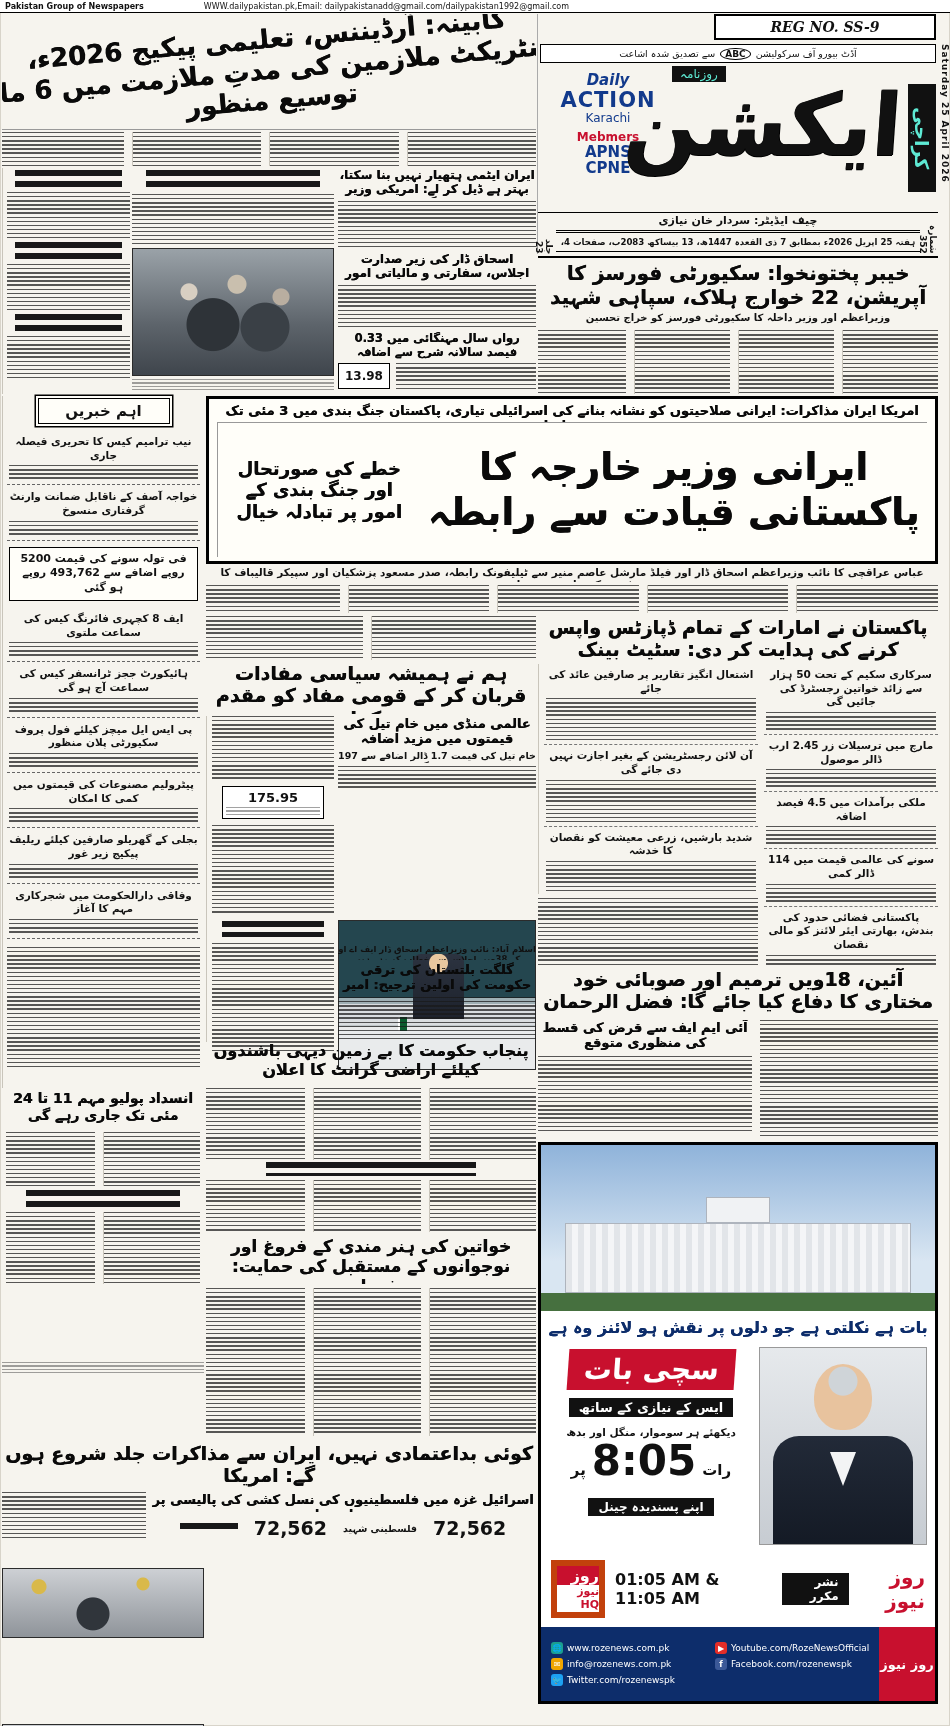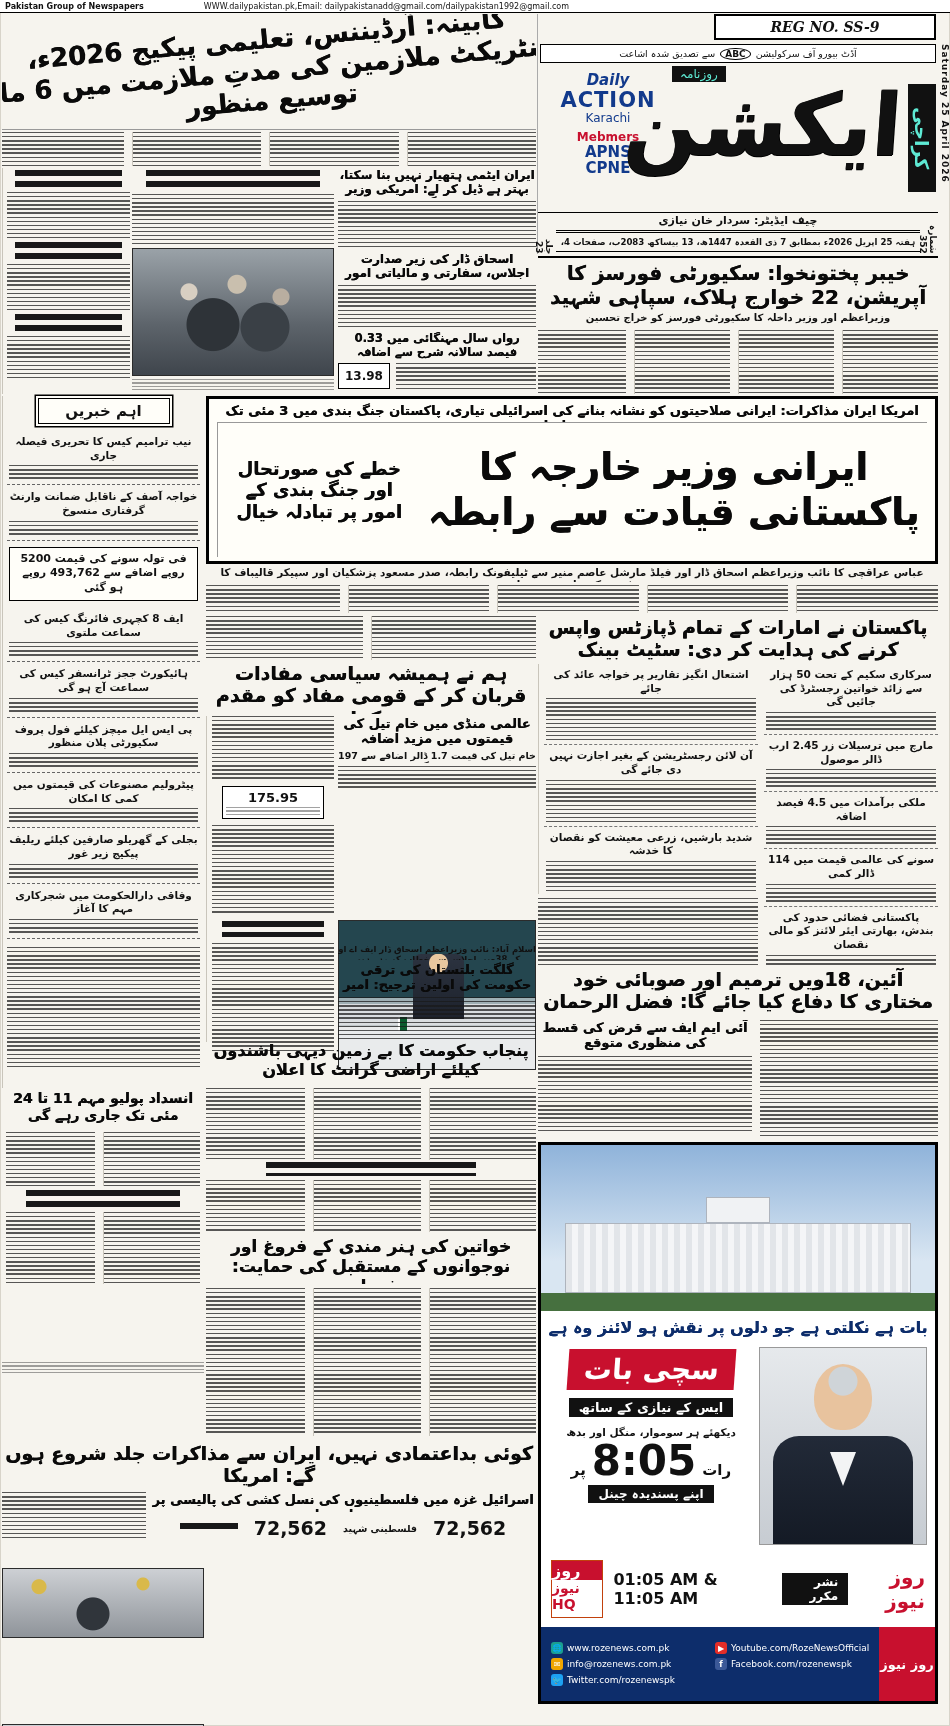--- a/index.html
+++ b/index.html
@@ -53,23 +53,23 @@
   .ad-tagline{height:32px;display:flex;align-items:center;justify-content:center;font-weight:bold;font-size:16px;color:#0d2d6b;direction:rtl;text-shadow:.3px 0 #0d2d6b}
   .ad-main{position:relative;height:208px}
   .redchip{background:#c8102e;color:#fff;font-weight:bold;font-size:28px;padding:4px 16px;display:inline-block;transform:skewX(-4deg);direction:rtl}
   .blkbar{background:#111;color:#fff;font-size:13px;padding:2px 10px;display:inline-block;direction:rtl;font-weight:bold}
   .portrait{position:absolute;right:8px;top:4px;width:168px;height:198px;border:1px solid #999;background:linear-gradient(#e6e9ec,#c7ccd2)}
   .portrait .face{position:absolute;left:50%;top:16px;width:58px;height:66px;margin-left:-29px;border-radius:50% 50% 46% 46%;background:radial-gradient(circle at 50% 26%,#cfd4d8 0 14px,#e8c39e 15px)}
   .portrait .suit{position:absolute;left:8%;bottom:0;width:84%;height:108px;background:linear-gradient(#222a38,#141a25);border-radius:26px 26px 0 0}
   .portrait .shirt{position:absolute;left:50%;bottom:58px;width:26px;height:34px;margin-left:-13px;background:#f3f4f5;clip-path:polygon(0 0,100% 0,50% 100%)}
   .ad-repeat{height:76px;display:flex;align-items:center;gap:10px;padding:0 10px;direction:rtl}
   .roze-red{color:#c8102e;font-weight:bold;font-size:20px;direction:rtl}
-  .hq{width:64px;height:58px;border:1px solid #c2410c;text-align:left}
+  .hq{width:64px;height:58px;border:6px solid #c2410c;text-align:right}
   .hq .t{background:#c8102e;color:#fff;font-weight:bold;font-size:16px;direction:rtl}
-  .hq .u{color:#c8102e;font-weight:bold;font-size:14px;direction:rtl}
+  .hq .u{color:#c8102e;font-weight:bold;font-size:11px;direction:rtl}
   .ad-social{position:relative;height:74px;background:#0d2d6b;color:#fff;padding:8px 66px 8px 10px;display:grid;grid-template-columns:1fr 1fr;gap:4px 10px;align-content:center;font-size:9px}
   .soc{display:flex;align-items:center;gap:4px;white-space:nowrap;overflow:hidden}
   .ico{display:inline-flex;width:12px;height:12px;border-radius:3px;align-items:center;justify-content:center;font-size:8px;flex:0 0 auto}
   .soc-tab{position:absolute;right:0;top:0;bottom:0;width:56px;background:#c8102e;display:flex;align-items:center;justify-content:center;font-weight:bold;font-size:13px;direction:rtl;text-align:center}
   .statbox{border:1.5px solid #000;background:#fff;text-align:center;font-weight:bold}
 </style>
 </head>
 <body>
 
 <div id="page">
@@ -314,21 +314,21 @@
         <div class="fake" style="height:18px;margin-top:3px"></div>
       </div>
       <div class="stack-item">
         <div class="stack-title">پاکستانی فضائی حدود کی بندش، بھارتی ایئر لائنز کو مالی نقصان</div>
         <div class="fake" style="height:18px;margin-top:3px"></div>
       </div>
     </div>
   <div class="abs ur" style="left:538px;top:664px;width:220px;height:230px;overflow:hidden;border-left:1px solid #c9c5bb;padding-left:5px">
 
   <div class="stack-item">
-        <div class="stack-title">اشتعال انگیز تقاریر پر خواجہ عائد کی جائے</div>
+        <div class="stack-title">اشتعال انگیز تقاریر پر صارفین عائد کی جائے</div>
         <div class="fake" style="height:42px;margin-top:3px"></div>
       </div>
       <div class="stack-item">
         <div class="stack-title">آن لائن رجسٹریشن کے بغیر اجازت نہیں دی جائے گی</div>
         <div class="fake" style="height:42px;margin-top:3px"></div>
       </div>
       <div class="stack-item">
         <div class="stack-title">شدید بارشیں، زرعی معیشت کو نقصان کا خدشہ</div>
         <div class="fake" style="height:42px;margin-top:3px"></div>
       </div>
@@ -354,21 +354,21 @@
     <div class="ad-main">
       <div class="abs" style="left:10px;top:6px;width:200px;text-align:center">
         <div class="redchip">سچی بات</div><br>
         <div class="blkbar" style="margin-top:8px">ایس کے نیازی کے ساتھ</div>
         <div class="ur c b" style="font-size:10.5px;margin-top:9px">دیکھئے ہر سوموار، منگل اور بدھ</div>
         <div style="display:flex;direction:rtl;align-items:baseline;justify-content:center;gap:6px;margin-top:2px">
           <span class="ur b" style="font-size:15px">رات</span>
           <span class="b" style="font-size:42px;line-height:1">8:05</span>
           <span class="ur b" style="font-size:15px">پر</span>
         </div>
-        <div class="blkbar" style="margin-top:3px;font-size:12px">اپنے پسندیدہ چینل</div>
+        <div class="blkbar" style="margin-top:16px;font-size:12px">اپنے پسندیدہ چینل</div>
       </div>
       <div class="portrait">
         <div class="face"></div>
         <div class="suit"></div>
         <div class="shirt"></div>
       </div>
     </div>
     <div class="ad-repeat">
       <span class="roze-red">روز نیوز</span>
       <span class="blkbar" style="font-size:12px">نشر مکرر</span>

